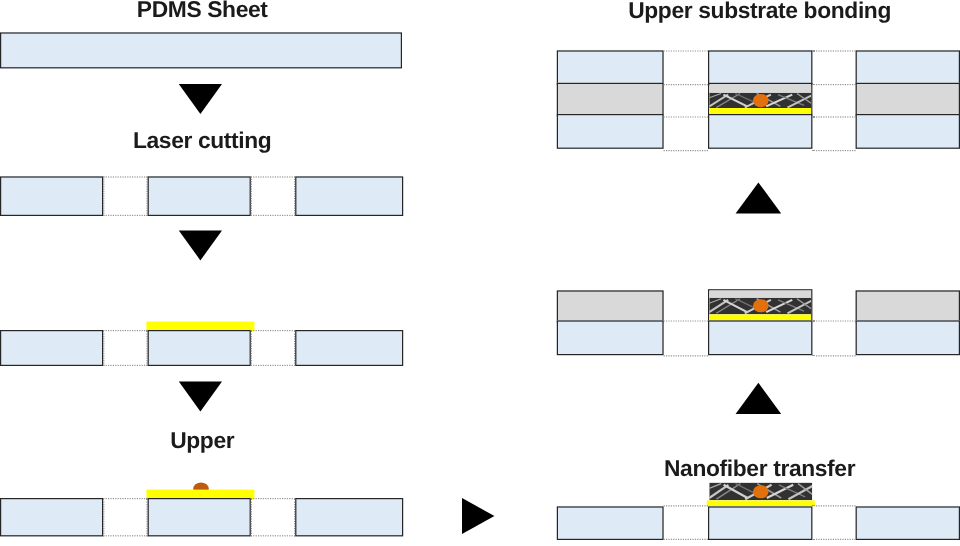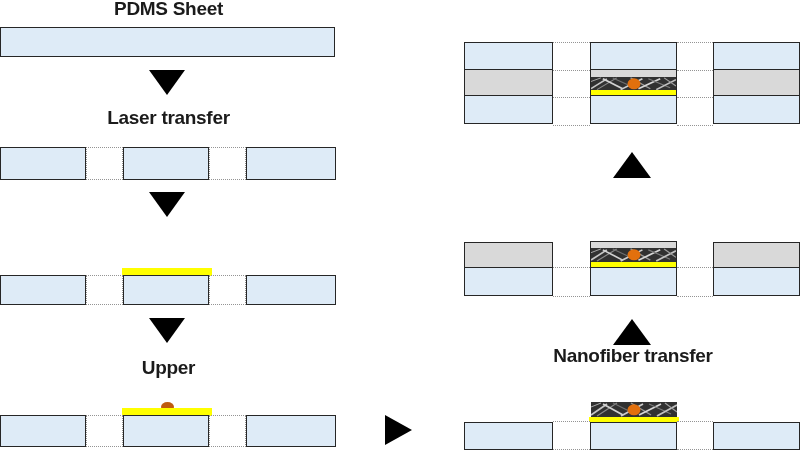--- a/index.html
+++ b/index.html
@@ -53,21 +53,21 @@
 <body>
 
 <div class="canvas">
 
   <div class="title t-left" style="top:-1px">PDMS Sheet</div>
 
   <div class="block pdms" style="left:0px;top:27px;width:335px;height:30px"></div>
 
   <div class="arr-down" style="left:149px;top:70px"></div>
 
-  <div class="title t-left" style="top:108px">Laser transfer</div>
+  <div class="title t-left" style="top:108px">Laser cutting</div>
 
   <div class="cutrow" style="top:147px;height:33px">
     <div class="seg solid w86"></div>
     <div class="seg gap w37"></div>
     <div class="seg solid w86"></div>
     <div class="seg gap w37"></div>
     <div class="seg solid w90"></div>
   </div>
 
   <div class="arr-down" style="left:149px;top:192px"></div>
@@ -91,20 +91,21 @@
   <div class="cutrow" style="top:415px;height:31.5px">
     <div class="seg solid w86"></div>
     <div class="seg gap w37"></div>
     <div class="seg solid w86"></div>
     <div class="seg gap w37"></div>
     <div class="seg solid w90"></div>
   </div>
 
   <div class="arr-right" style="left:385px;top:415px"></div>
 
+  <div class="title t-right" style="top:0px">Upper substrate bonding</div>
 
   <div class="stack" style="left:464px;top:42px;width:89px">
     <div class="layer blue" style="height:28.5px"></div>
     <div class="layer gray" style="height:28px"></div>
     <div class="layer blue" style="height:29px"></div>
   </div>
 
   <div class="stack" style="left:590px;top:42px;width:87px">
     <div class="layer blue" style="height:28.5px"></div>
     <div class="composite" style="height:28px">
@@ -184,21 +185,21 @@
     <div class="layer blue" style="height:29.5px"></div>
   </div>
 
   <div class="dots" style="left:553px;top:267px;width:37px"></div>
   <div class="dots" style="left:553px;top:295.5px;width:37px"></div>
   <div class="dots" style="left:677px;top:267px;width:36px"></div>
   <div class="dots" style="left:677px;top:295.5px;width:36px"></div>
 
   <div class="arr-up" style="left:613px;top:319px"></div>
 
-  <div class="title t-right" style="top:346px">Nanofiber transfer</div>
+  <div class="title t-right" style="top:382px">Nanofiber transfer</div>
 
   <div class="fiber-abs" style="left:591px;top:402px;width:86px;height:15px">
     <svg viewBox="0 0 86 15" preserveAspectRatio="none">
       <rect width="86" height="15" fill="#313131"></rect>
       <path d="M0 13 L16 2" stroke="#c6c6c6" stroke-width="1.8"></path>
       <path d="M6 14 L26 1" stroke="#8a8a8a" stroke-width="1.2"></path>
       <path d="M12 2 L32 13" stroke="#d2d2d2" stroke-width="1.8"></path>
       <path d="M22 1 L44 12" stroke="#6f6f6f" stroke-width="1.2"></path>
       <path d="M30 14 L52 2" stroke="#cccccc" stroke-width="1.8"></path>
       <path d="M40 1 L60 13" stroke="#989898" stroke-width="1.4"></path>

